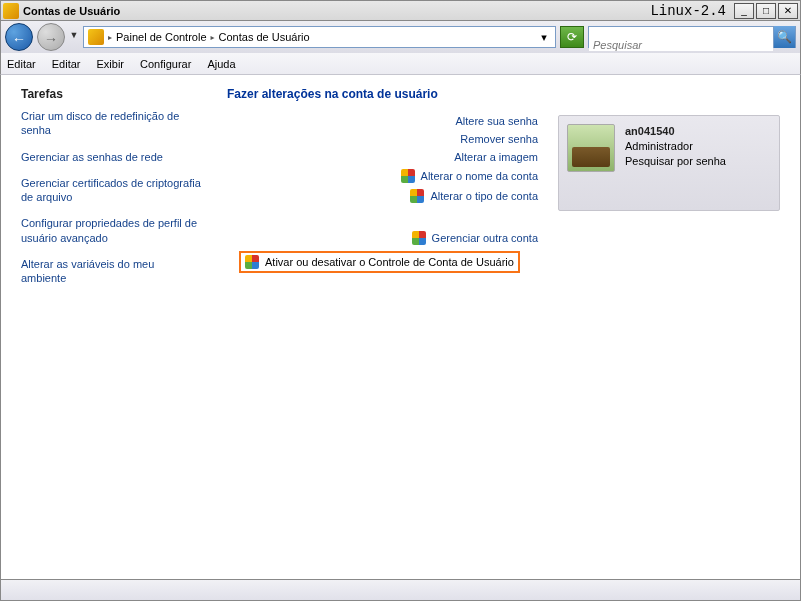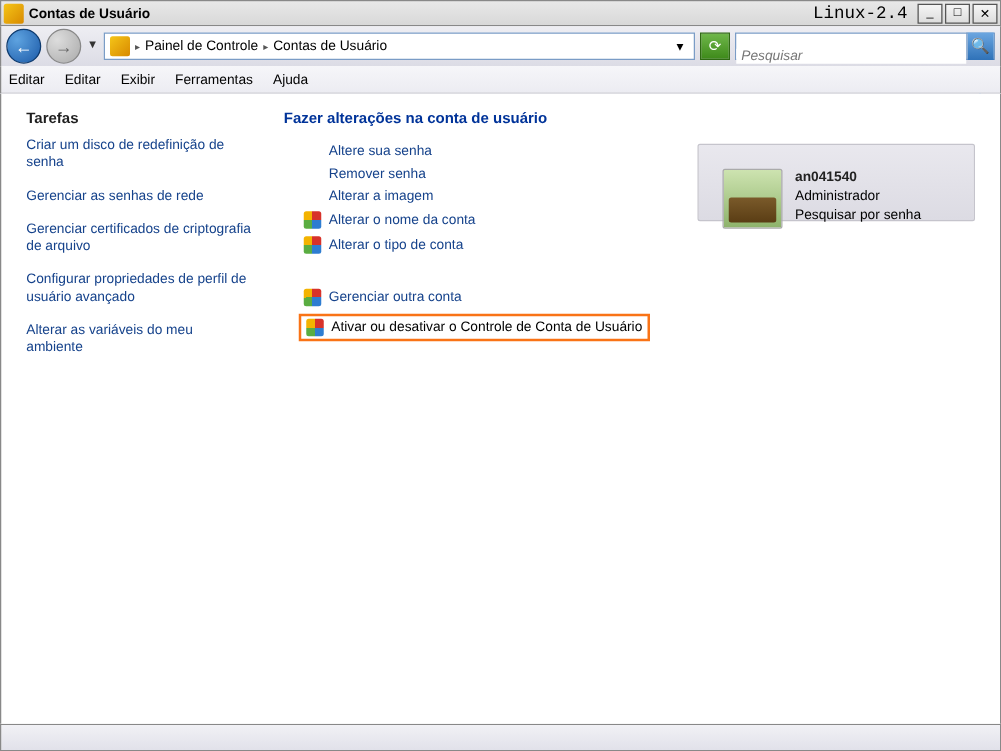--- a/index.html
+++ b/index.html
@@ -30,26 +30,26 @@
 .menubar .menu { cursor: pointer; }
 .help-icon { position:absolute; right:8px; top:22px; width:16px; height:16px; border-radius:50%; background:radial-gradient(circle at 35% 35%, #a8d4f5, #3c8cd4); color:#fff; font-size:11px; display:flex; align-items:center; justify-content:center; cursor:pointer; }
 
 .content { display:flex; position:relative; height: calc(601px - 21px - 32px - 22px - 22px); border-left:1px solid #888; border-right:1px solid #888; background:#fff; }
 .tasks { width: 210px; padding: 12px 10px 10px 20px; }
 .tasks h3 { font-size: 12px; color:#1f1f1f; font-weight:bold; margin-bottom:8px; }
 .tasks .task { color:#15428b; font-size:11px; margin-bottom:12px; cursor:pointer; line-height:1.3; }
 .main { flex:1; padding: 12px 16px; position:relative; }
 .main h2 { font-size: 12px; color:#003399; font-weight:bold; margin-bottom:14px; }
 .actions { margin-left: 16px; }
-.action { display:flex; align-items:center; gap:6px; margin-bottom:6px; }
+.action { display:flex; align-items:center; gap:6px; margin-bottom:6px;justify-content:flex-end; }
 .action .link { color:#15428b; cursor:pointer; }
 .shield { width:14px; height:14px; border-radius:2px; background:conic-gradient(#d7322a 0 90deg,#2e7dd1 90deg 180deg,#5aad41 180deg 270deg,#f3b300 270deg 360deg); flex-shrink:0; }
 .action.noicon { padding-left: 20px; }
 .highlight { border: 2px solid #f97316; padding: 2px 4px; display:inline-flex; align-items:center; gap:6px; margin-top:0px; margin-left:-4px;}
-.userbox { width:222px; height:62px; background: linear-gradient(#e9e8ee,#dcdbe3); border:1px solid #c5c4cc; border-radius:2px; padding:19px; display:flex; gap:10px; }
+.userbox { width:222px; height:96px; background: linear-gradient(#e9e8ee,#dcdbe3); border:1px solid #c5c4cc; border-radius:2px; padding:8px; display:flex; gap:10px; }
 .userpic { width:48px; height:48px; border:1px solid #aaa; background: linear-gradient(#cde3b0,#8eb36b); border-radius:2px; position:relative; overflow:hidden;}
 .userpic::after { content:""; position:absolute; bottom:4px; left:4px; right:4px; height:20px; background:linear-gradient(#7a5a2a,#5a3d14); border-radius:2px;}
 .userinfo { font-size:11px; line-height:1.35; }
 .userinfo .uname { font-weight:bold; color:#222; }
 .row { display:flex; gap:20px; align-items:flex-start; }
 .spacer-block { height:22px; }
 
 .statusbar { height:22px; background:linear-gradient(#f1f1f5,#e1e1ea); border:1px solid #888; }
 </style>
 </head>
@@ -82,21 +82,21 @@
   <div class="searchbox">
     <input type="text" placeholder="Pesquisar" style="">
     <div class="search-btn">🔍</div>
   </div>
 </div>
 
 <div class="menubar">
   <span class="menu">Editar</span>
   <span class="menu">Editar</span>
   <span class="menu">Exibir</span>
-  <span class="menu">Ferramentas</span>
+  <span class="menu">Configurar</span>
   <span class="menu">Ajuda</span>
   <div class="help-icon">?</div>
 </div>
 
 <div class="content">
   <div class="tasks">
     <h3>Tarefas</h3>
     <div class="task">Criar um disco de redefinição de senha</div>
     <div class="task">Gerenciar as senhas de rede</div>
     <div class="task">Gerenciar certificados de criptografia de arquivo</div>

